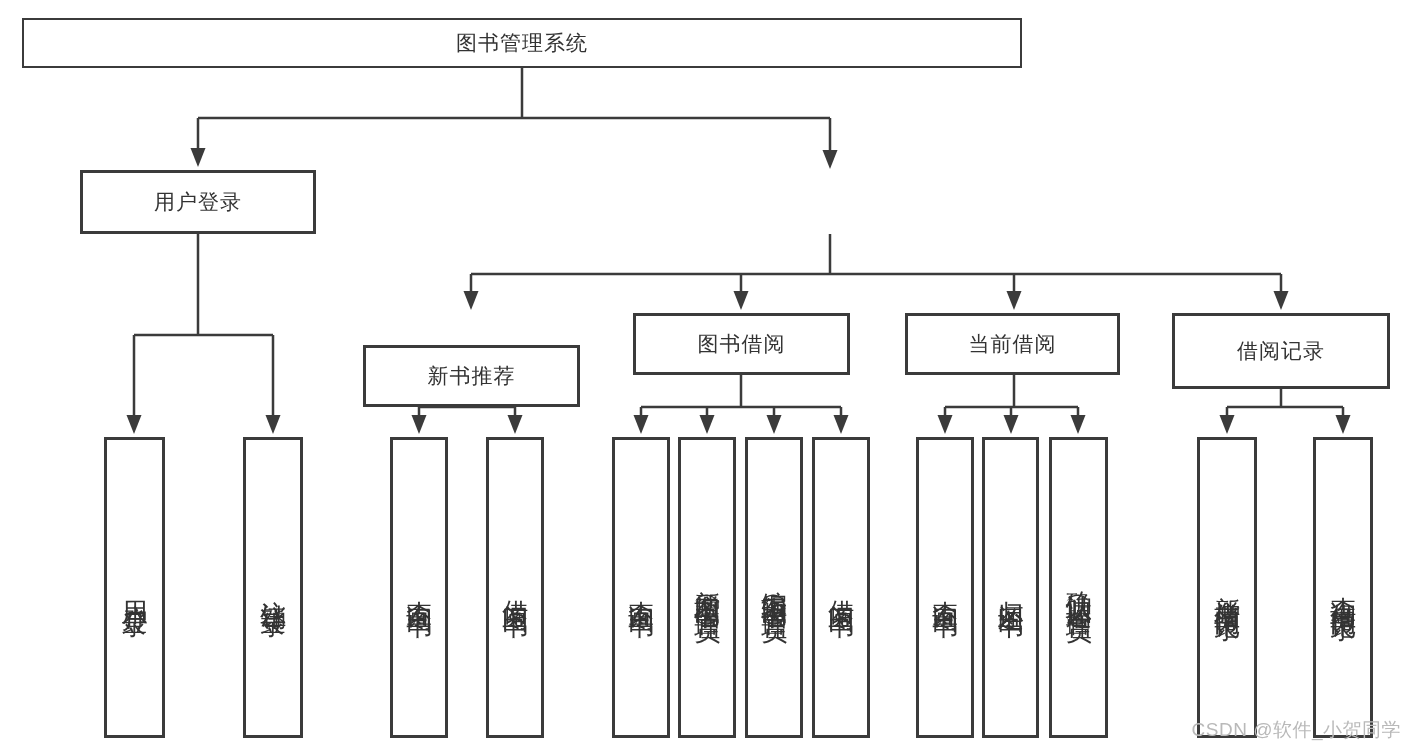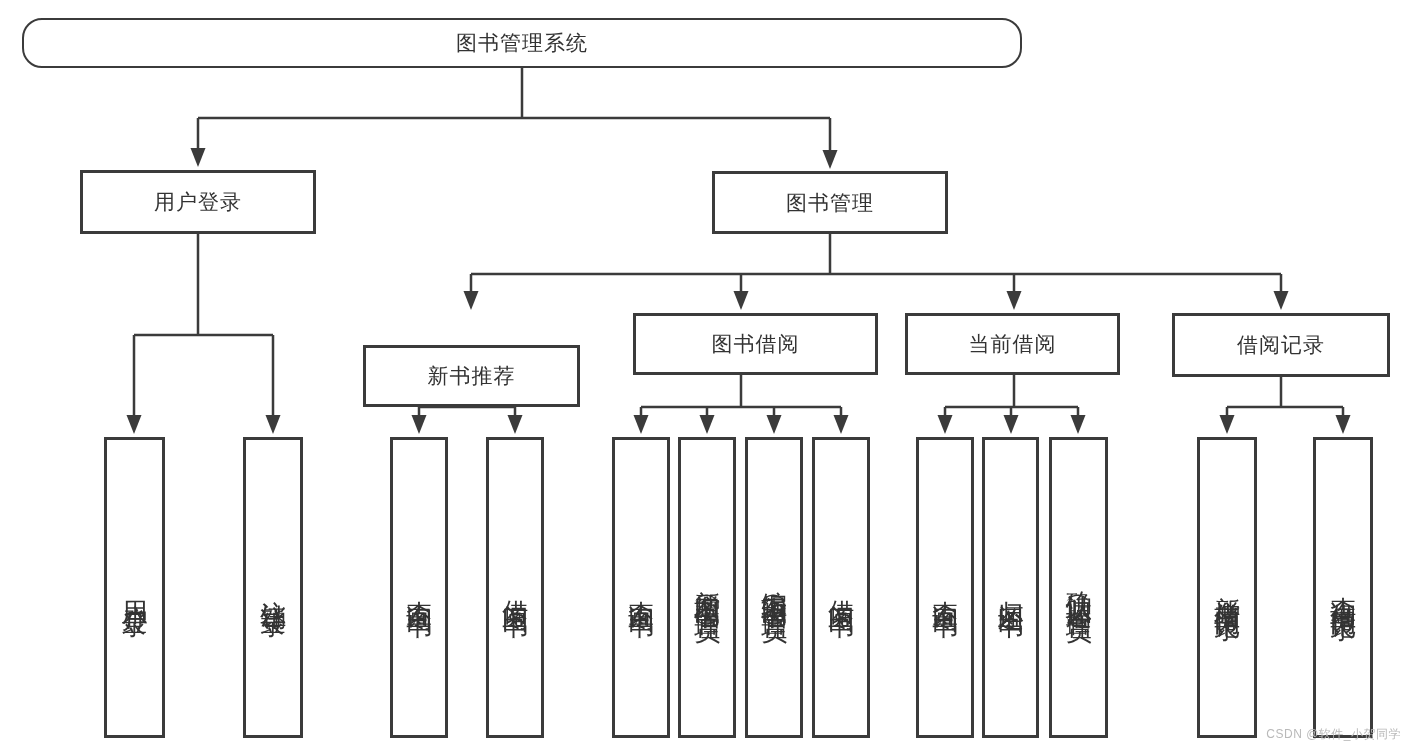--- a/index.html
+++ b/index.html
@@ -31,34 +31,33 @@
     justify-content: center;
     text-align: center;
   }
   .h-node {
     font-size: 21px;
     letter-spacing: 1px;
     white-space: nowrap;
   }
   .root-node {
     border-width: 2px;
-    border-radius: 20px;
   }
   .v-node {
     writing-mode: vertical-lr;
     text-orientation: mixed;
     font-size: 26px;
     line-height: 1.05;
     letter-spacing: 4px;
   }
   .watermark {
     position: absolute;
     right: 4px;
     bottom: 4px;
-    font-size: 12px;
+    font-size: 19px;
     color: #b9b9b9;
     letter-spacing: 0.5px;
     white-space: nowrap;
   }
 </style>
 </head>
 <body>
 
 <div class="stage">
 
@@ -98,26 +97,25 @@
       <polygon points="1003.5,415 1018.5,415 1011,434"></polygon>
       <polygon points="1070.5,415 1085.5,415 1078,434"></polygon>
       <polygon points="1219.5,415 1234.5,415 1227,434"></polygon>
       <polygon points="1335.5,415 1350.5,415 1343,434"></polygon>
     </g>
   </svg>
 
   <div class="node h-node root-node" style="left:22px; top:18px; width:1000px; height:50px;">图书管理系统</div>
 
   <div class="node h-node" style="left:80px; top:170px; width:236px; height:64px;">用户登录</div>
-  <div class="node h-node" style="left:712px; top:171px; width:236px; height:63px;">图书管理</div>
 
   <div class="node h-node" style="left:363px; top:313px; width:217px; height:62px;margin-top:32px;">新书推荐</div>
-  <div class="node h-node" style="left:633px; top:313px; width:245px; height:62px;">图书借阅</div>
+  <div class="node h-node" style="left:633px; top:313px; width:217px; height:62px;">图书借阅</div>
   <div class="node h-node" style="left:905px; top:313px; width:215px; height:62px;">当前借阅</div>
-  <div class="node h-node" style="left:1172px; top:313px; width:218px; height:64px;">借阅记录</div>
+  <div class="node h-node" style="left:1172px; top:313px; width:218px; height:76px;">借阅记录</div>
 
   <div class="node v-node" style="left:104px; top:437px; width:61px; height:301px;">用户登录</div>
   <div class="node v-node" style="left:243px; top:437px; width:60px; height:301px;">注销登录</div>
 
   <div class="node v-node" style="left:390px; top:437px; width:58px; height:301px;">查询图书</div>
   <div class="node v-node" style="left:486px; top:437px; width:58px; height:301px;">借阅图书</div>
 
   <div class="node v-node" style="left:612px; top:437px; width:58px; height:301px;">查询图书</div>
   <div class="node v-node" style="left:678px; top:437px; width:58px; height:301px;">新增图书（管理员）</div>
   <div class="node v-node" style="left:745px; top:437px; width:58px; height:301px;">编辑图书（管理员）</div>

